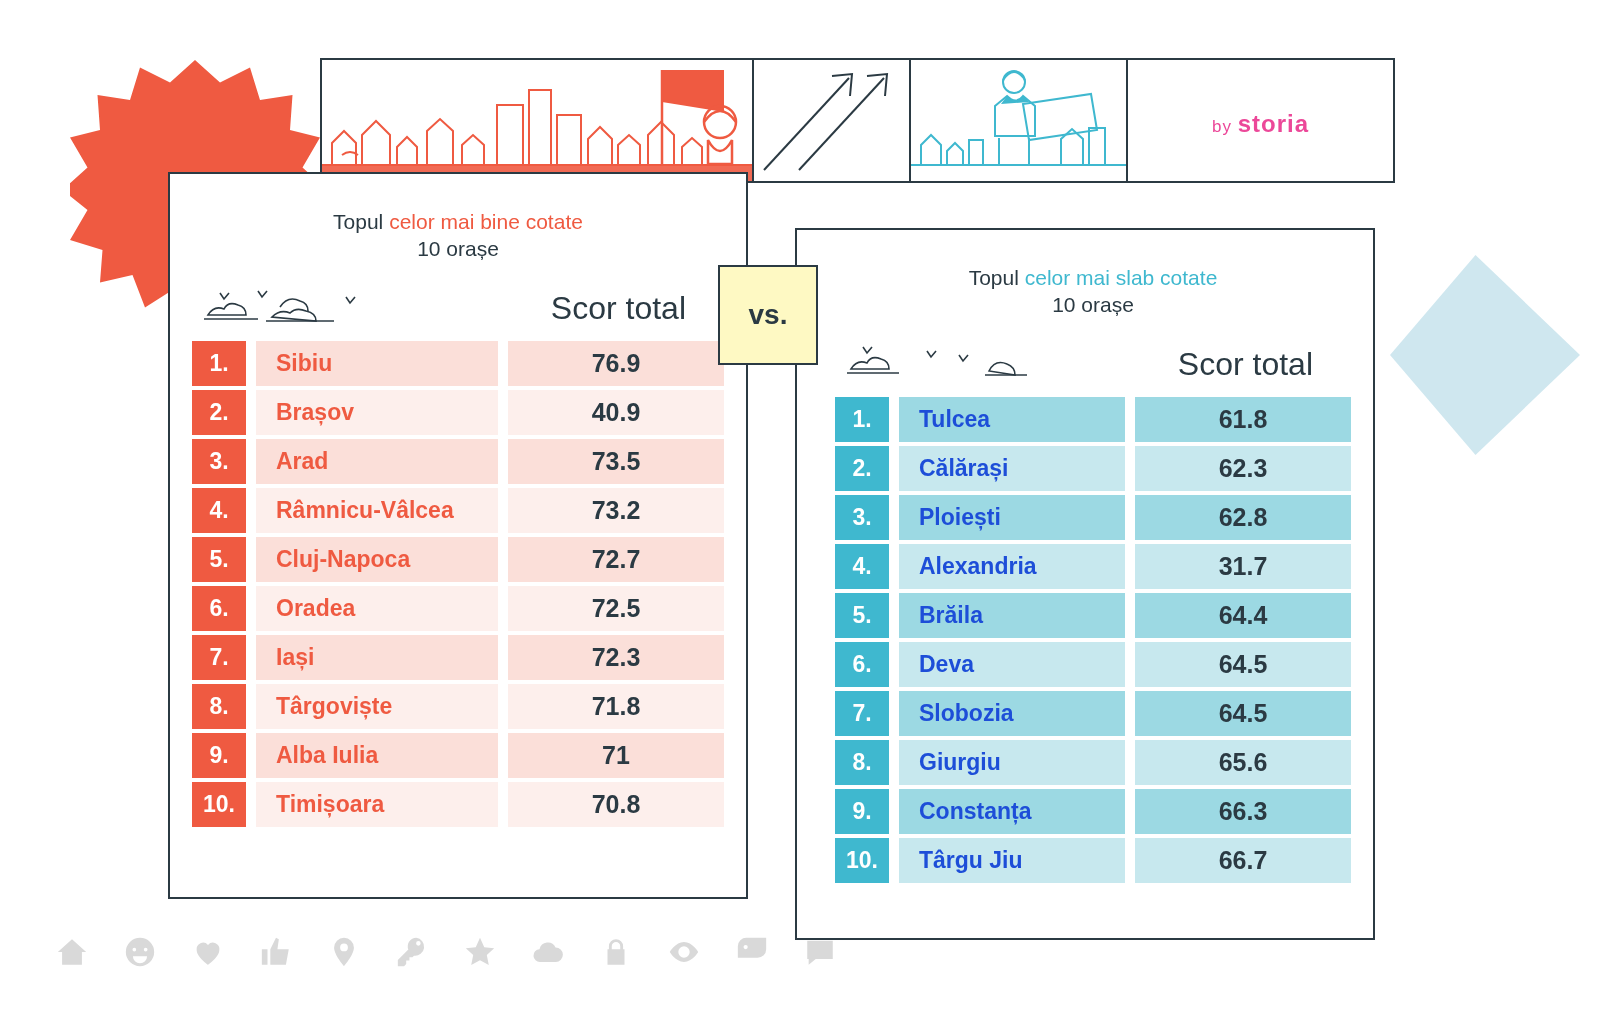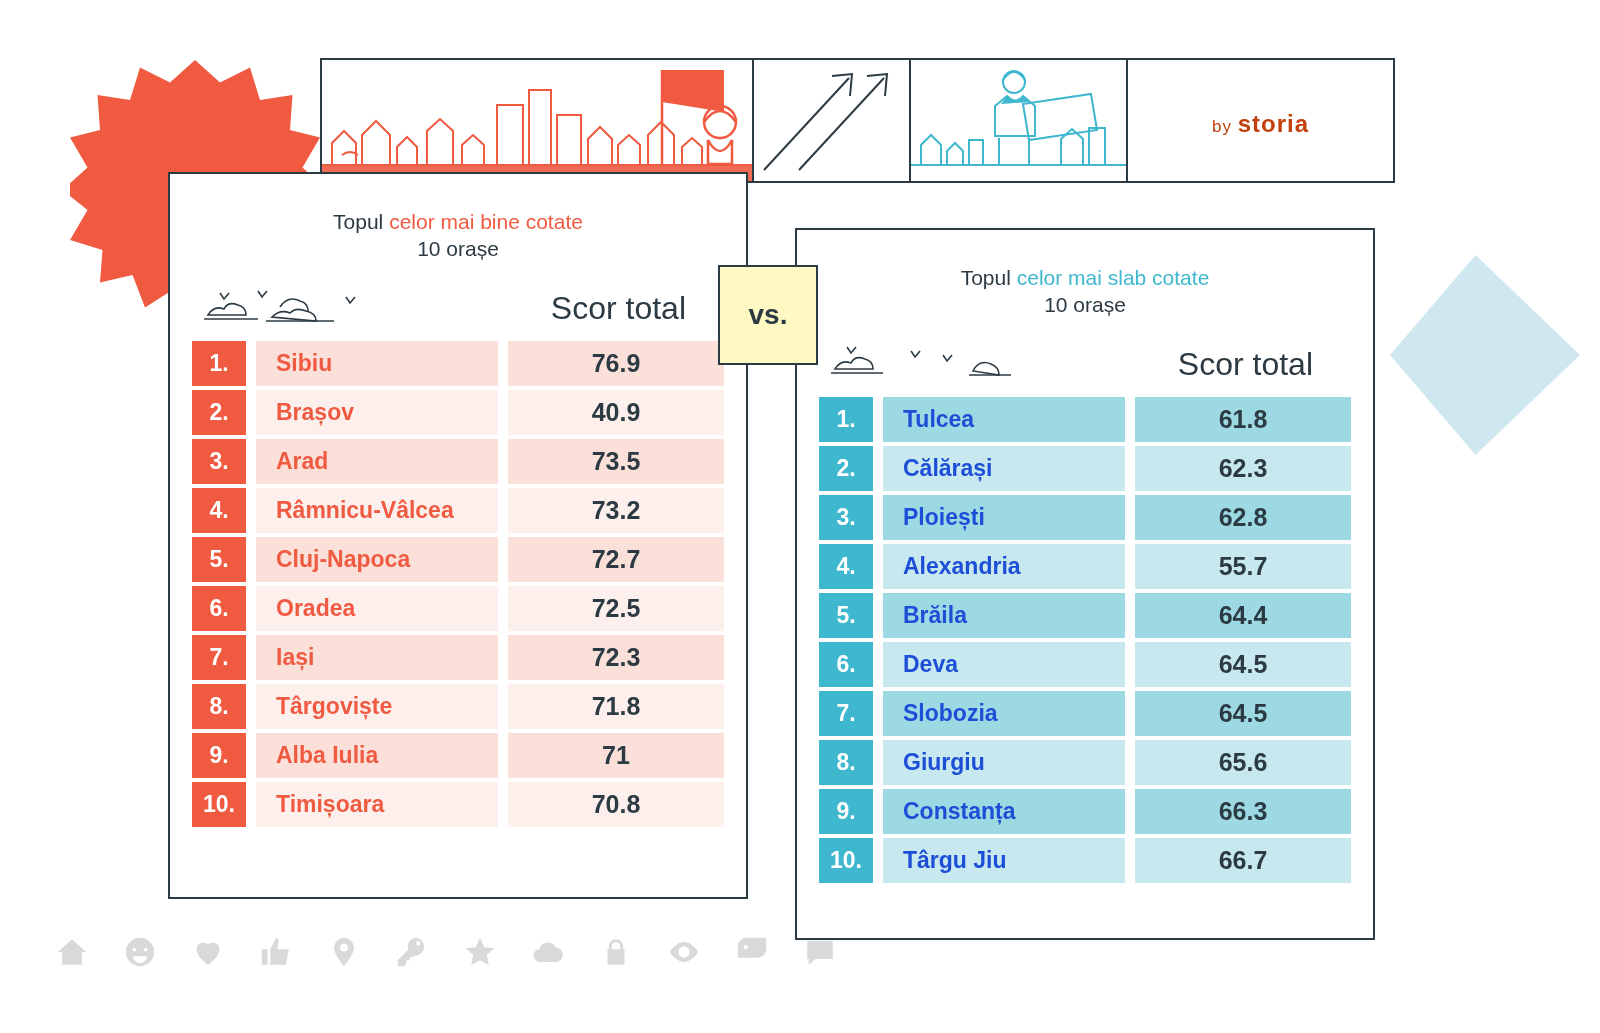--- a/index.html
+++ b/index.html
@@ -66,21 +66,21 @@
 
   .logo-word {
     font-size: 46px;
     font-weight: 700;
     letter-spacing: 10px;
     color: #ef5a41;
     line-height: 1;
   }
   .logo-by {
     font-size: 17px;
-    color: #c2410c;
+    color: #ec4899;
     margin-top: 6px;
     letter-spacing: 1px;
   }
   .logo-by b { font-size: 24px; letter-spacing: 1px; }
 
   
   .card {
     position: absolute;
     background: #ffffff;
     border: 2px solid #2b3a43;
@@ -90,20 +90,21 @@
     left: 168px;
     top: 172px;
     width: 580px;
     height: 727px;
   }
   .card-right {
     left: 795px;
     top: 228px;
     width: 580px;
     height: 712px;
+    padding-left: 16px;
   }
 
   .card-title {
     text-align: center;
     font-size: 21px;
     font-weight: 400;
     color: #2b3a43;
     line-height: 1.3;
     padding: 34px 30px 0 30px;
   }
@@ -425,21 +426,21 @@
         <td class="gap"></td>
         <td class="c-city">Ploiești</td>
         <td class="gap"></td>
         <td class="c-score">62.8</td>
       </tr>
       <tr class="even">
         <td class="c-num">4.</td>
         <td class="gap"></td>
         <td class="c-city">Alexandria</td>
         <td class="gap"></td>
-        <td class="c-score">55.7</td>
+        <td class="c-score">31.7</td>
       </tr>
       <tr class="odd">
         <td class="c-num">5.</td>
         <td class="gap"></td>
         <td class="c-city">Brăila</td>
         <td class="gap"></td>
         <td class="c-score">64.4</td>
       </tr>
       <tr class="even">
         <td class="c-num">6.</td>

